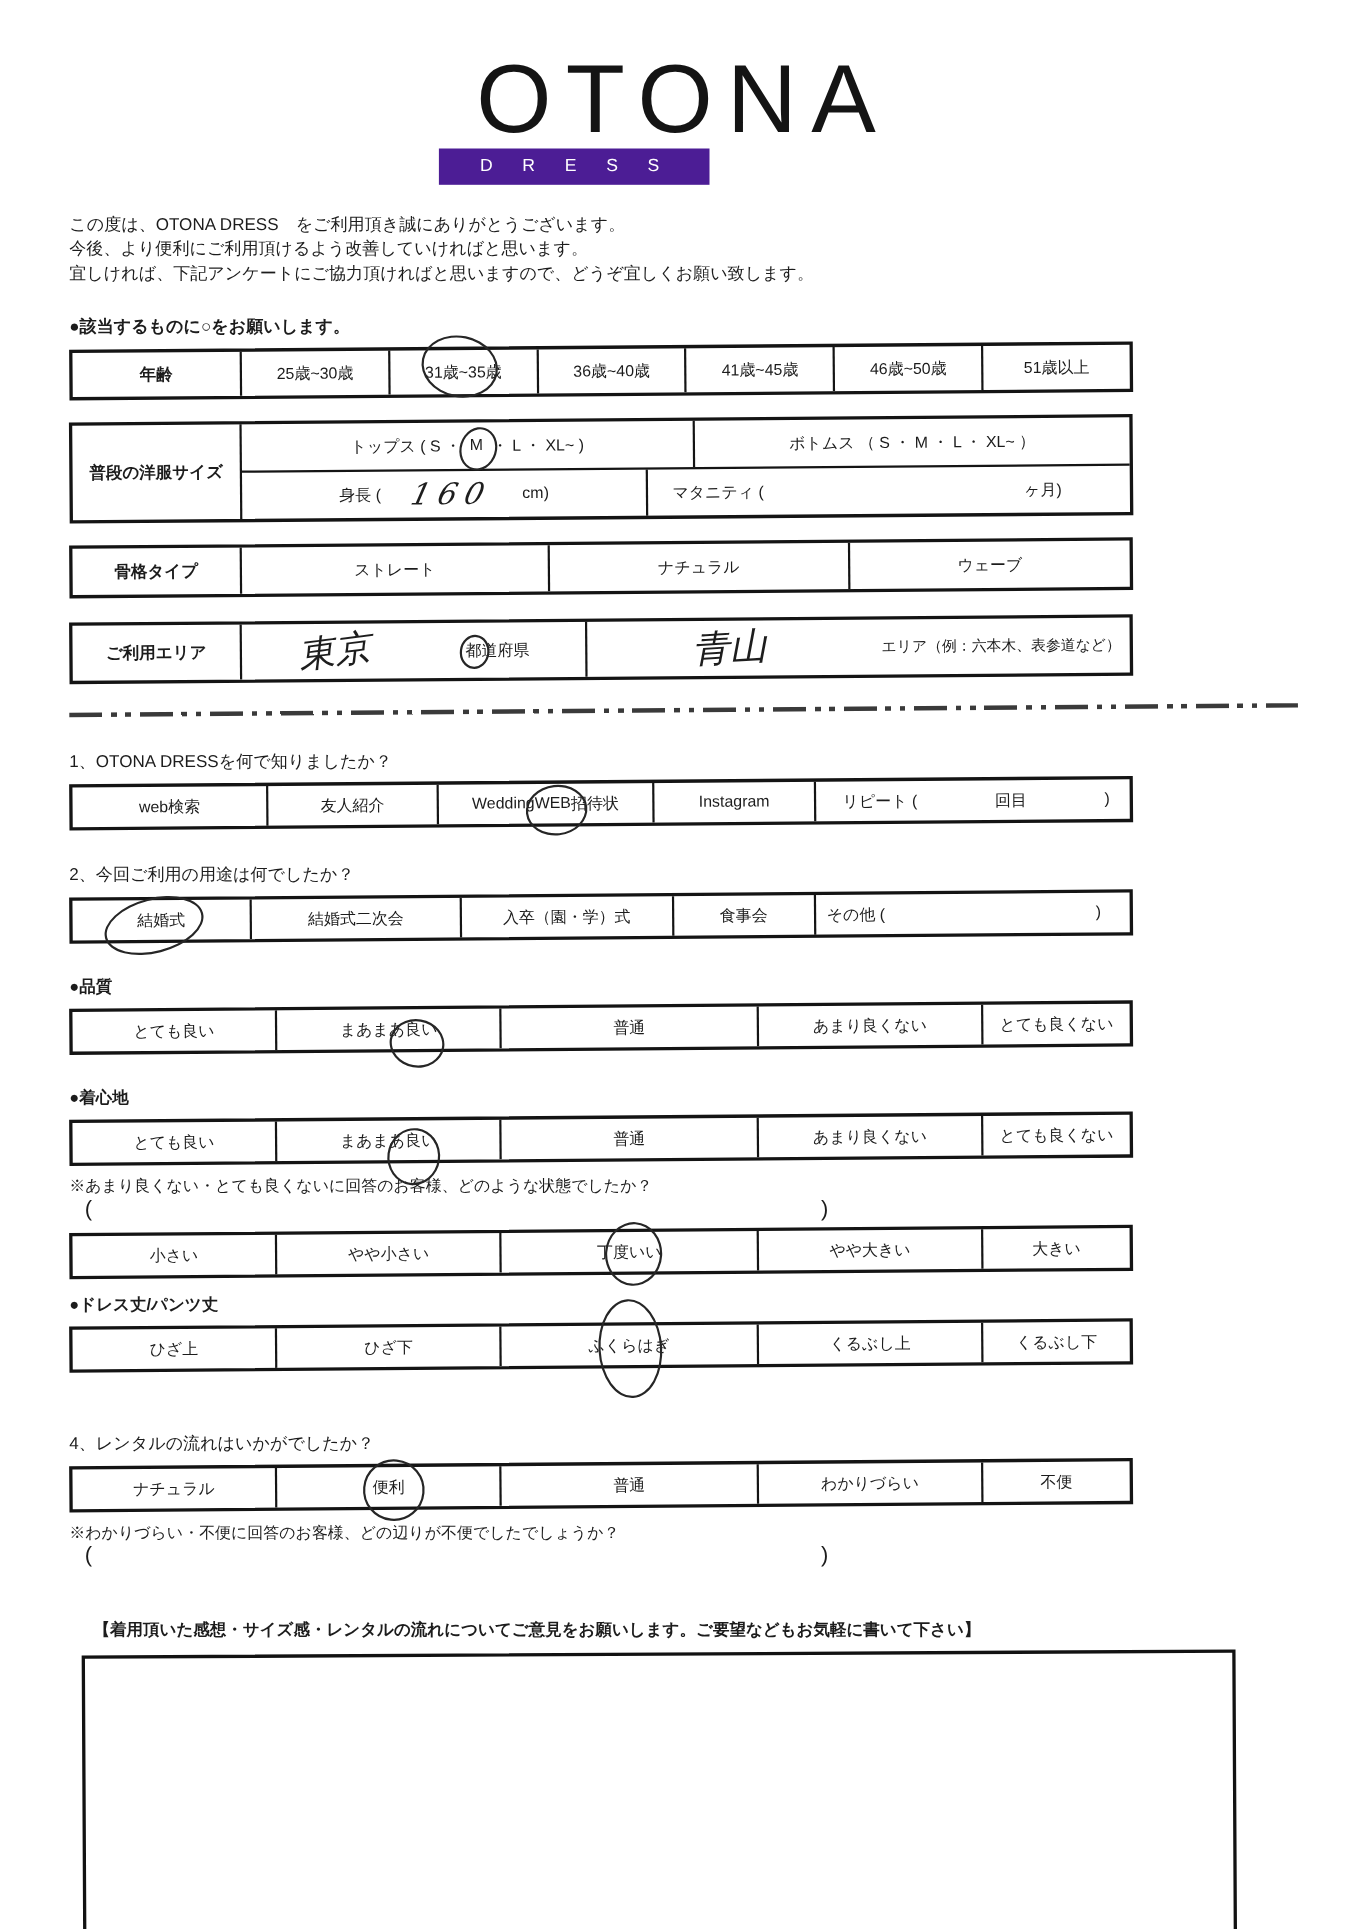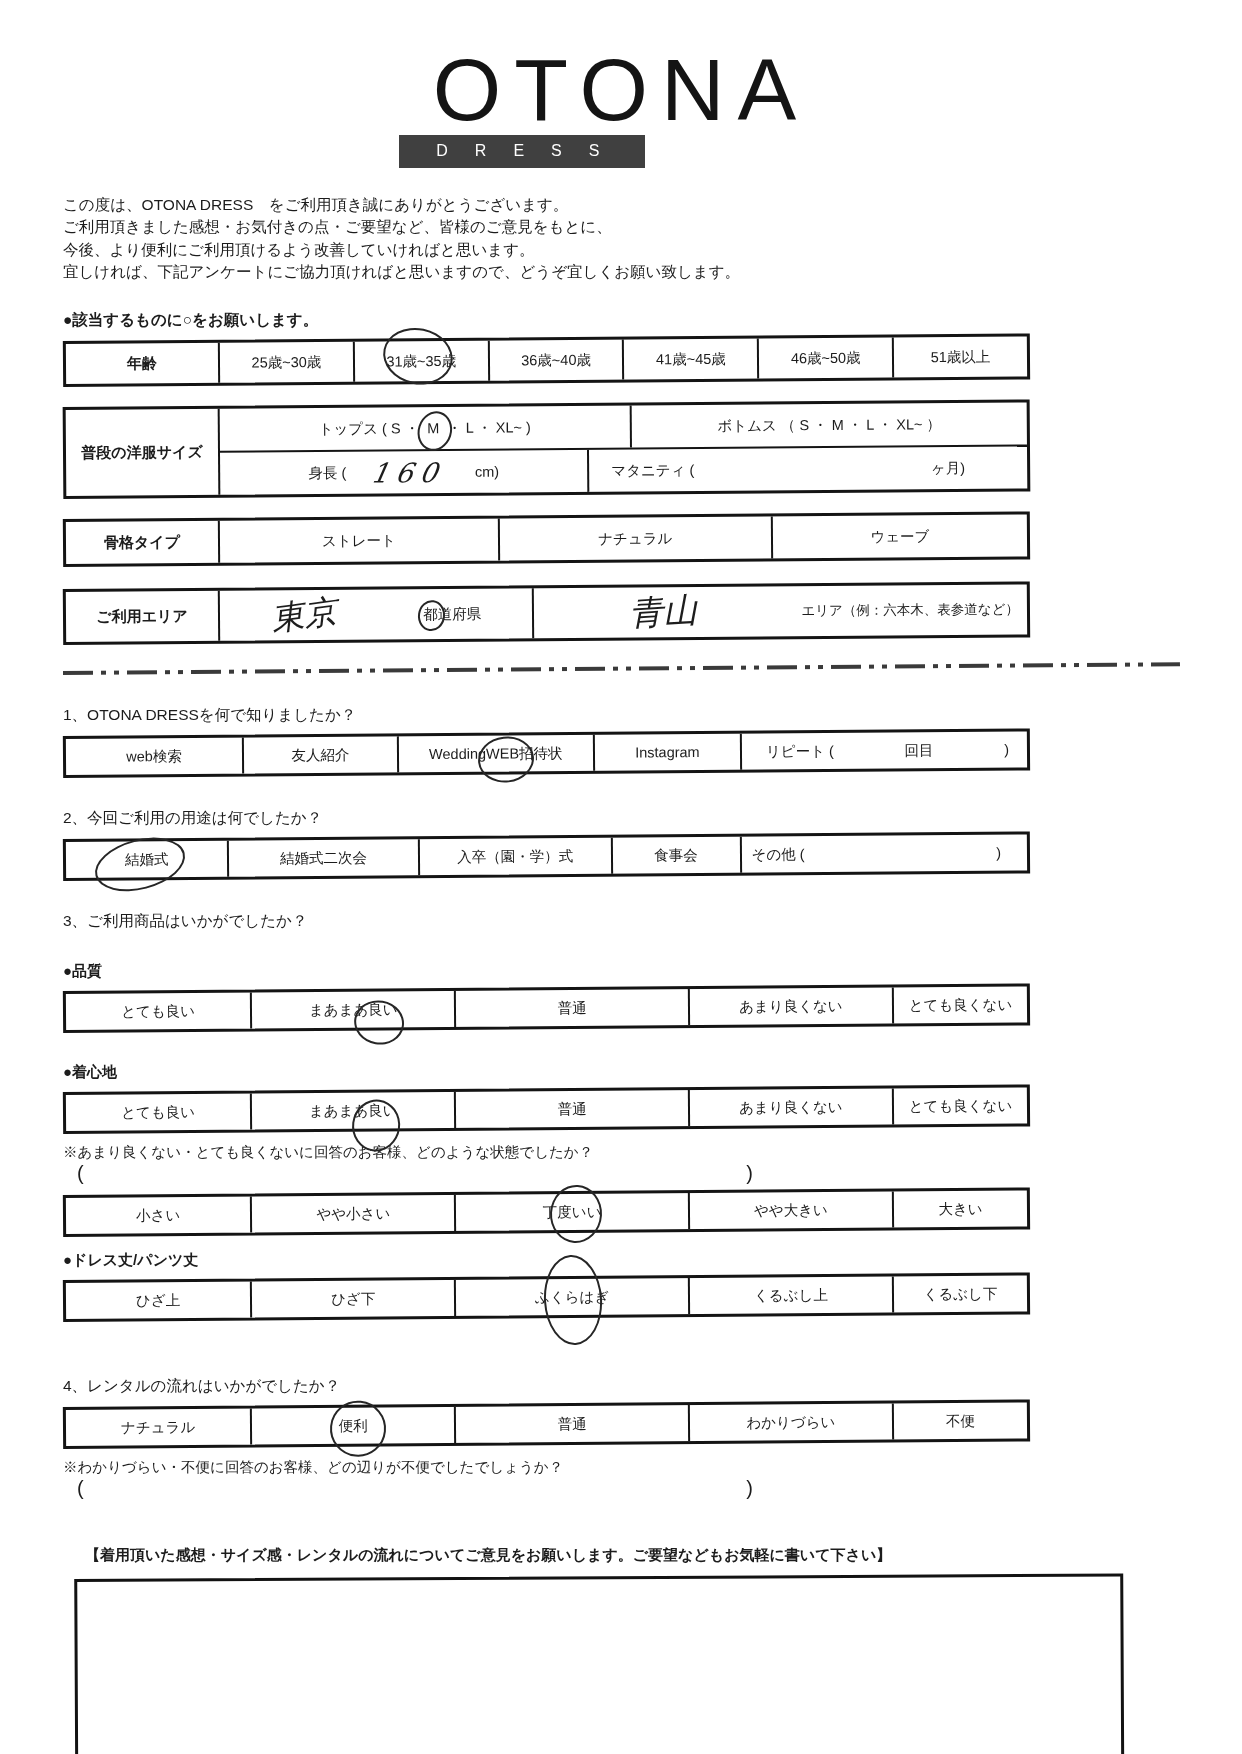--- a/index.html
+++ b/index.html
@@ -4,21 +4,21 @@
 <style>
   html,body { margin:0; padding:0; background:#ffffff; }
   .page {
     position:relative; width:1242px; height:1754px; background:#ffffff;
     font-family:"Liberation Sans", sans-serif; color:#1c1c1c; overflow:hidden;
   }
   
   .logo { width:fit-content; margin:50px auto 0; text-align:center; }
   .logo-title { font-size:88px; line-height:0.92; letter-spacing:13px; font-weight:400; color:#141414;text-align:center; }
   .logo-bar {
-    margin:4px 0 0 2px; background:#404040; color:#fff; width:246px; height:33px;
+    margin:4px 0 0 2px; background:#4c1d95; color:#fff; width:246px; height:33px;
     display:flex; align-items:center; justify-content:center;
     font-size:16px; letter-spacing:27px; padding-left:19px; box-sizing:border-box;
     transform:translateX(-36px);
   }
   
   .content { margin:0 63px; }
   .intro { margin-top:26px; font-size:15.5px; line-height:22.5px; }
   .instr  { margin-top:26px; font-weight:bold; font-size:15.5px; }
   .qtitle { font-weight:normal; font-size:15.5px; margin-top:30px; }
   .sublbl { font-weight:bold; font-size:15px; margin-top:30px; }
@@ -67,21 +67,20 @@
     <div class="logo-title">OTONA</div>
     <div class="logo-bar">
       <span>DRESS</span>
     </div>
   </div>
 
   <div class="content">
 
     <div class="intro">
       <div>この度は、OTONA DRESS　をご利用頂き誠にありがとうございます。</div>
-      <div>ご利用頂きました感想・お気付きの点・ご要望など、皆様のご意見をもとに、</div>
       <div>今後、より便利にご利用頂けるよう改善していければと思います。</div>
       <div>宜しければ、下記アンケートにご協力頂ければと思いますので、どうぞ宜しくお願い致します。</div>
     </div>
 
     <div class="instr">●該当するものに○をお願いします。</div>
 
     <div class="tbl t-age">
       <div class="cell w-label lbl">年齢</div>
       <div class="cell" style="flex:1">
           <span>25歳~30歳</span>
@@ -208,21 +207,20 @@
         </div>
       <div class="cell" style="flex:134">
           <span>食事会</span>
         </div>
       <div class="cell" style="flex:263;justify-content:space-between;padding:0 26px 0 10px">
         <span>その他 (</span>
         <span>)</span>
       </div>
     </div>
 
-    <div class="qtitle">3、ご利用商品はいかがでしたか？</div>
 
     <div class="sublbl">●品質</div>
     <div class="tbl t-q">
       <div class="cell" style="flex:187">
           <span>とても良い</span>
         </div>
       <div class="cell" style="flex:205">
         <span>まあまあ良い</span>
         <span class="circle" style="width:46px;height:40px;left:102px;top:9px;transform:rotate(10deg)"></span>
       </div>

